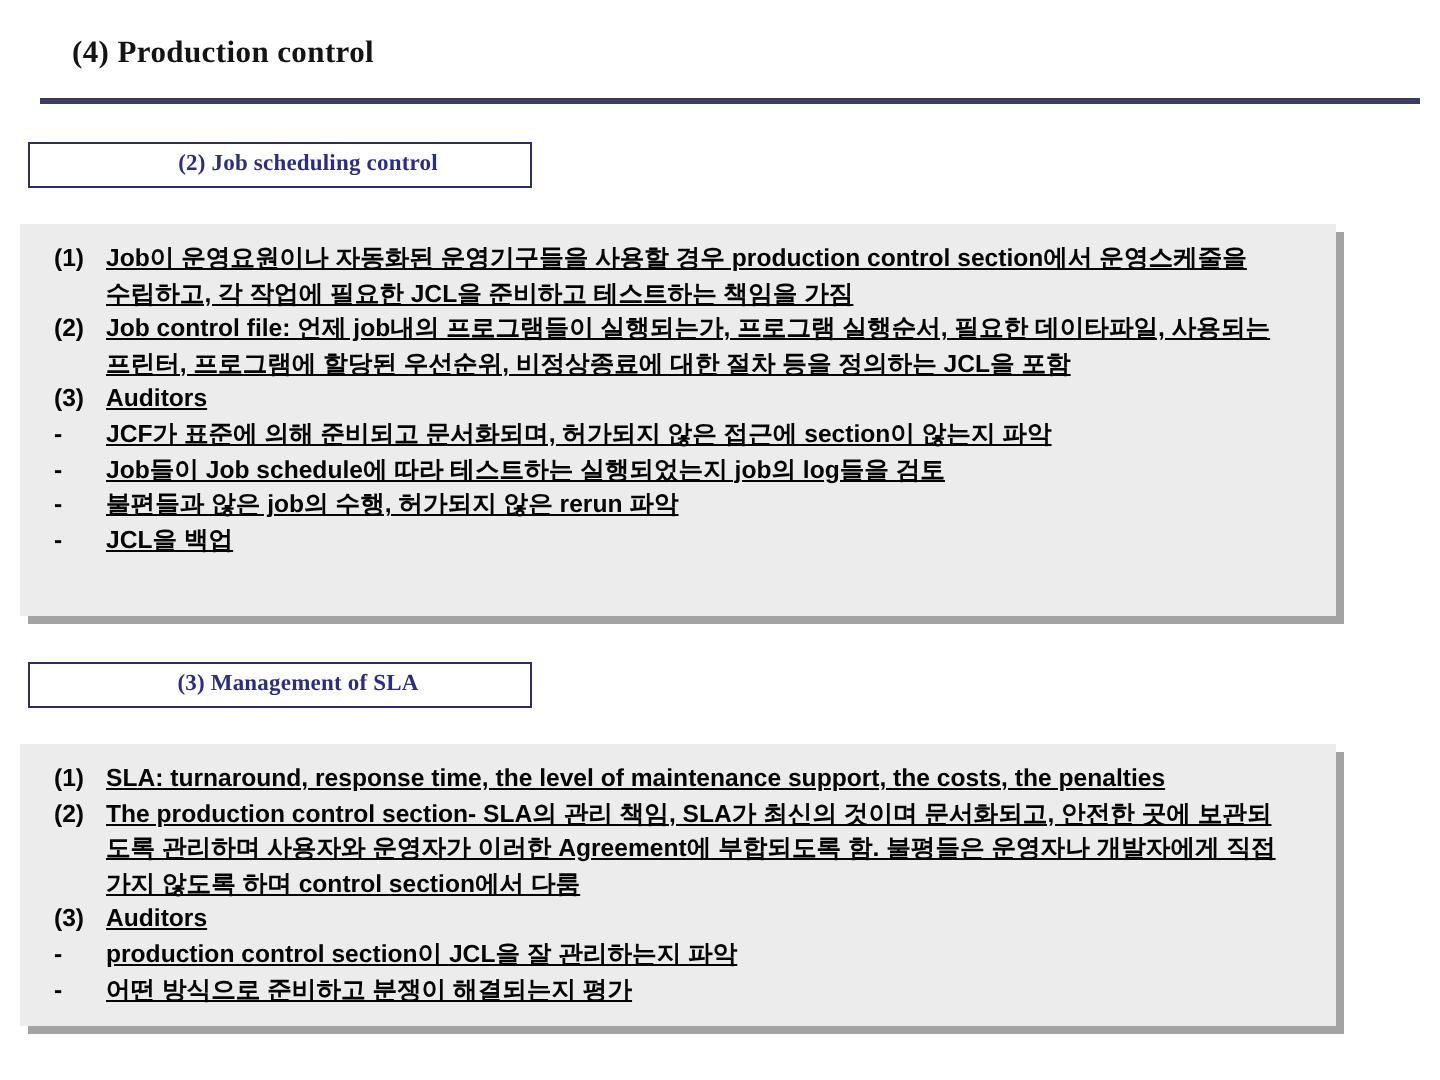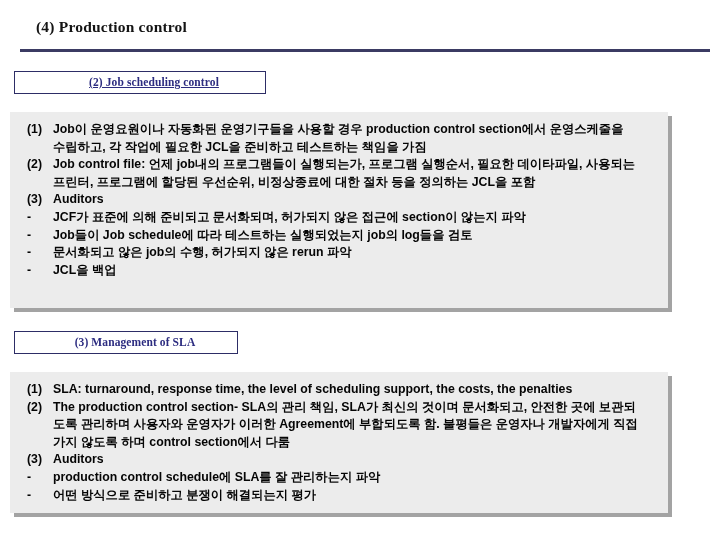--- a/index.html
+++ b/index.html
@@ -50,26 +50,25 @@
     line-height: 21px;
     letter-spacing: 0.1px;
     white-space: nowrap;
   }
   #section-header-1 {
     left: 14px;
     top: 71px;
     width: 252px;
     height: 23px;
     text-indent: 28px;
-    text-decoration: underline;
   }
   #section-header-2 {
     left: 14px;
     top: 331px;
-    width: 224px;
+    width: 252px;
     height: 23px;
     text-indent: 18px;
   }
 
   
   .content-box {
     position: absolute;
     box-sizing: border-box;
     background: #ececec;
     box-shadow: 4px 4px 0 0 #a3a3a3;
@@ -111,20 +110,21 @@
     font-weight: bold;
     color: #050505;
   }
   .item-marker.dash {
     font-weight: bold;
   }
   .item-text {
     flex: 1 1 auto;
     padding-right: 30px;
     word-break: break-word;
+    text-decoration: underline;
   }
 
   
   .bottom-clip {
     position: absolute;
     left: 0;
     top: 524px;
     width: 720px;
     height: 16px;
     background: #ffffff;
@@ -155,48 +155,48 @@
     <li class="content-item">
       <span class="item-marker dash">-</span>
       <span class="item-text">JCF가 표준에 의해 준비되고 문서화되며, 허가되지 않은 접근에 section이 않는지 파악</span>
     </li>
     <li class="content-item">
       <span class="item-marker dash">-</span>
       <span class="item-text">Job들이 Job schedule에 따라 테스트하는 실행되었는지 job의 log들을 검토</span>
     </li>
     <li class="content-item">
       <span class="item-marker dash">-</span>
-      <span class="item-text">문서화되고 않은 job의 수행, 허가되지 않은 rerun 파악</span>
+      <span class="item-text">불편들과 않은 job의 수행, 허가되지 않은 rerun 파악</span>
     </li>
     <li class="content-item">
       <span class="item-marker dash">-</span>
       <span class="item-text">JCL을 백업</span>
     </li>
   </ul>
 </div>
 
 <div id="section-header-2" class="section-header">(3) Management of SLA</div>
 
 <div id="content-box-2" class="content-box">
   <ul class="content-list">
     <li class="content-item">
       <span class="item-marker">(1)</span>
-      <span class="item-text">SLA: turnaround, response time, the level of scheduling support, the costs, the penalties</span>
+      <span class="item-text">SLA: turnaround, response time, the level of maintenance support, the costs, the penalties</span>
     </li>
     <li class="content-item">
       <span class="item-marker">(2)</span>
       <span class="item-text">The production control section- SLA의 관리 책임, SLA가 최신의 것이며 문서화되고, 안전한 곳에 보관되도록 관리하며 사용자와 운영자가 이러한 Agreement에 부합되도록 함. 불평들은 운영자나 개발자에게 직접가지 않도록 하며 control section에서 다룸</span>
     </li>
     <li class="content-item">
       <span class="item-marker">(3)</span>
       <span class="item-text">Auditors</span>
     </li>
     <li class="content-item">
       <span class="item-marker dash">-</span>
-      <span class="item-text">production control schedule에 SLA를 잘 관리하는지 파악</span>
+      <span class="item-text">production control section이 JCL을 잘 관리하는지 파악</span>
     </li>
     <li class="content-item">
       <span class="item-marker dash">-</span>
       <span class="item-text">어떤 방식으로 준비하고 분쟁이 해결되는지 평가</span>
     </li>
   </ul>
 </div>
 
 <div class="bottom-clip"></div>
 

